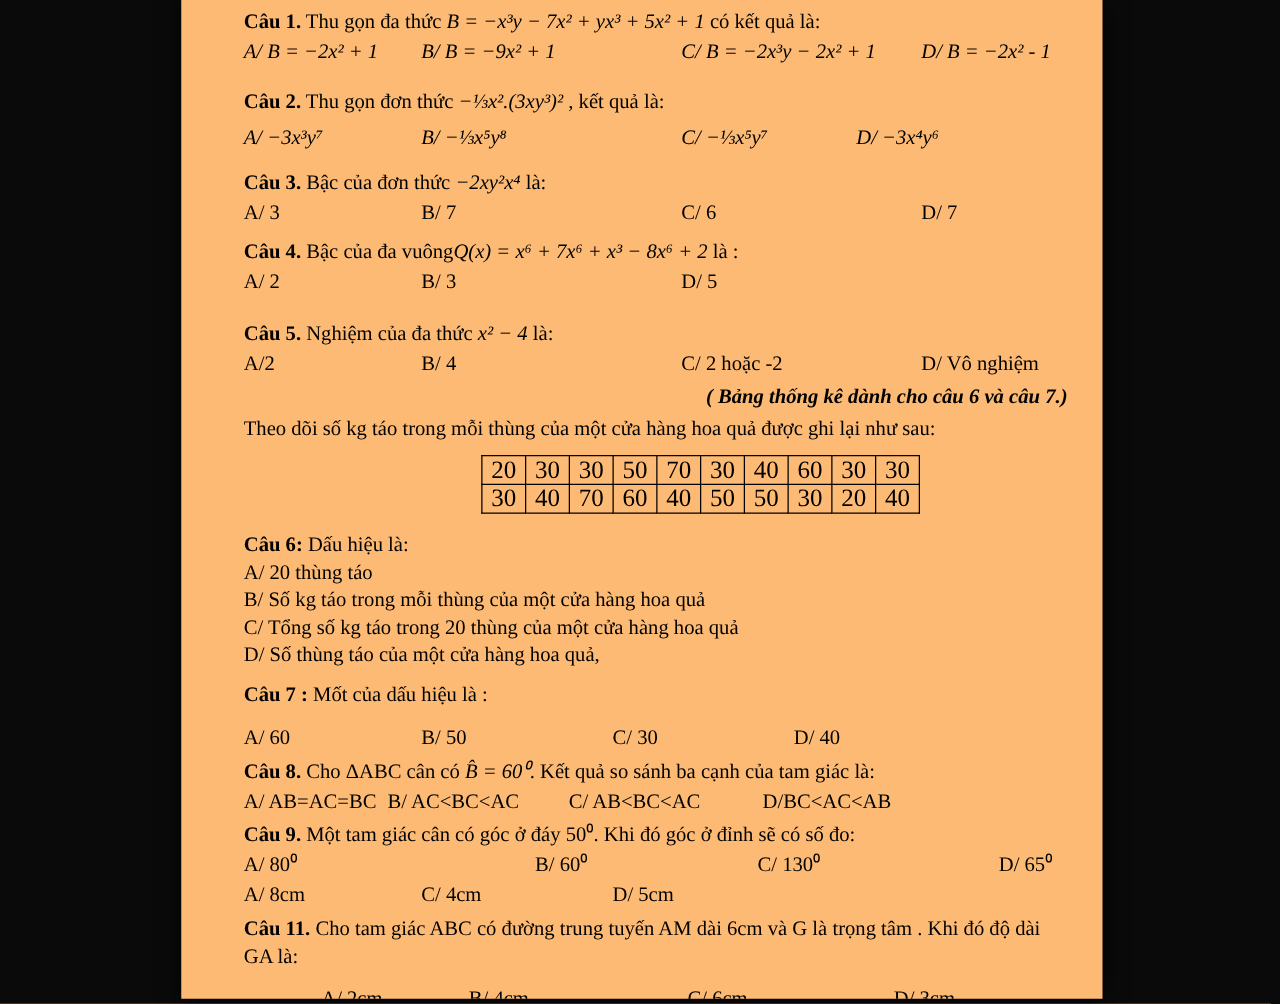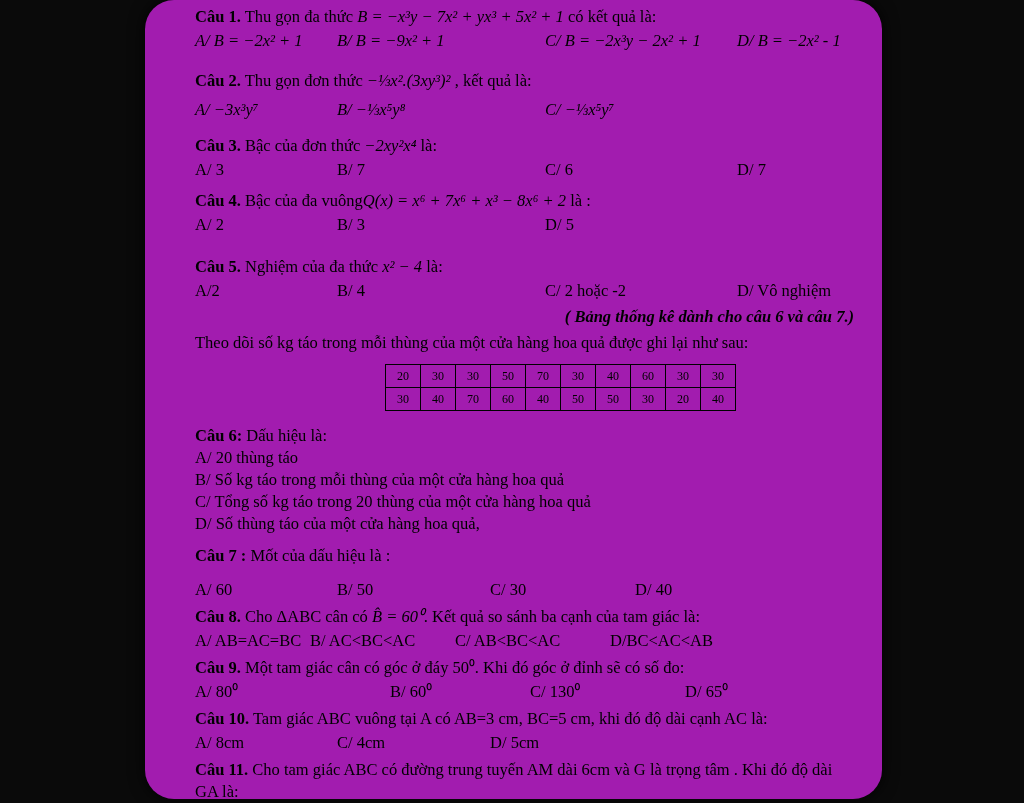--- a/index.html
+++ b/index.html
@@ -6,58 +6,57 @@
   html, body { width:1024px; height:803px; }
   body {
     background:#0a0a0a;
     font-family:"Liberation Serif", serif;
     position:relative;
     overflow:hidden;
   }
   .page {
     position:absolute; left:145px; top:0;
     width:737px; height:799px;
-    background:#a21caf;
+    background:#fdba74;
     overflow:hidden;
     box-shadow:0 0 16px rgba(0,0,0,0.9);
-    border-radius:29px;
   }
   .content {
     padding:2px 28px 0 50px;
     font-size:16.5px;
     line-height:22px;
     color:#000000;
   }
   .stem { margin-top:9px; }
   .stem b { font-weight:bold; }
   .math { font-style:italic; }
   .opts { display:grid; margin-top:2px; grid-template-columns:142px 208px 192px 1fr; }
   .cols-b   { grid-template-columns:142px 208px 140px 1fr; }
   .cols-mid { grid-template-columns:142px 153px 145px 1fr; }
   .cols-tight { grid-template-columns:115px 145px 155px 1fr; }
-  .cols-q9  { grid-template-columns:195px 140px 155px 1fr; }
+  .cols-q9  { grid-template-columns:195px 140px 155px 1fr;gap:38px; }
   .cols-q11 { padding-left:62px; grid-template-columns:118px 175px 165px 1fr; }
   .opts-stack p { margin:0; }
   .q1 .stem { margin-top:4px; }
   .q2 .stem { margin-top:18px; }
   .q2 .opts { margin-top:7px; margin-bottom:14px; }
   .q3 .stem { margin-top:14px; }
   .q5 .stem { margin-top:20px; }
   .q6 .stem { margin-top:14px; }
   .q7 .stem { margin-top:10px; }
   .q7 .opts, .q11 .opts { margin-top:12px; }
   .q8 .stem, .q9 .stem, .q10 .stem, .q11 .stem { margin-top:5px; }
   .center-line { text-align:right; font-weight:bold; font-style:italic; margin-top:4px; }
   .intro { margin-top:4px; }
   table.stat { border-collapse:collapse; margin:10px 0 0 190px; }
   table.stat td {
     border:1px solid #000;
     width:35px; height:23px;
     text-align:center;
-    font-size:12px;
+    font-size:20px;
     padding:0 3px;
   }
 </style>
 </head>
 <body>
 
 <div class="page">
   <div class="content">
 
     <div class="q q1">
@@ -69,20 +68,21 @@
         <span class="math">D/ B = −2x² - 1</span>
       </div>
     </div>
 
     <div class="q q2">
       <p class="stem"><b>Câu 2.</b><span> Thu gọn đơn thức </span><span class="math">−⅓x².(3xy³)²</span><span> , kết quả là:</span></p>
       <div class="opts cols-b">
         <span class="math">A/ −3x³y⁷</span>
         <span class="math">B/ −⅓x⁵y⁸</span>
         <span class="math">C/ −⅓x⁵y⁷</span>
+        <span class="math">D/ −3x⁴y⁶</span>
       </div>
     </div>
 
     <div class="q q3">
       <p class="stem"><b>Câu 3.</b><span> Bậc của đơn thức </span><span class="math">−2xy²x⁴</span><span> là:</span></p>
       <div class="opts cols-a">
         <span>A/ 3</span>
         <span>B/ 7</span>
         <span>C/ 6</span>
         <span>D/ 7</span>
@@ -174,21 +174,20 @@
       <p class="stem"><b>Câu 9.</b><span> Một tam giác cân có góc ở đáy 50⁰. Khi đó góc ở đỉnh sẽ có số đo:</span></p>
       <div class="opts cols-q9">
         <span>A/ 80⁰</span>
         <span>B/ 60⁰</span>
         <span>C/ 130⁰</span>
         <span>D/ 65⁰</span>
       </div>
     </div>
 
     <div class="q q10">
-      <p class="stem"><b>Câu 10.</b><span> Tam giác ABC vuông tại A có AB=3 cm, BC=5 cm, khi đó độ dài cạnh AC là:</span></p>
       <div class="opts cols-mid">
         <span>A/ 8cm</span>
         <span>C/ 4cm</span>
         <span>D/ 5cm</span>
       </div>
     </div>
 
     <div class="q q11">
       <p class="stem"><b>Câu 11.</b><span> Cho tam giác ABC có  đường trung tuyến AM dài 6cm và G là trọng tâm . Khi đó độ dài GA là:</span></p>
       <div class="opts cols-q11">

